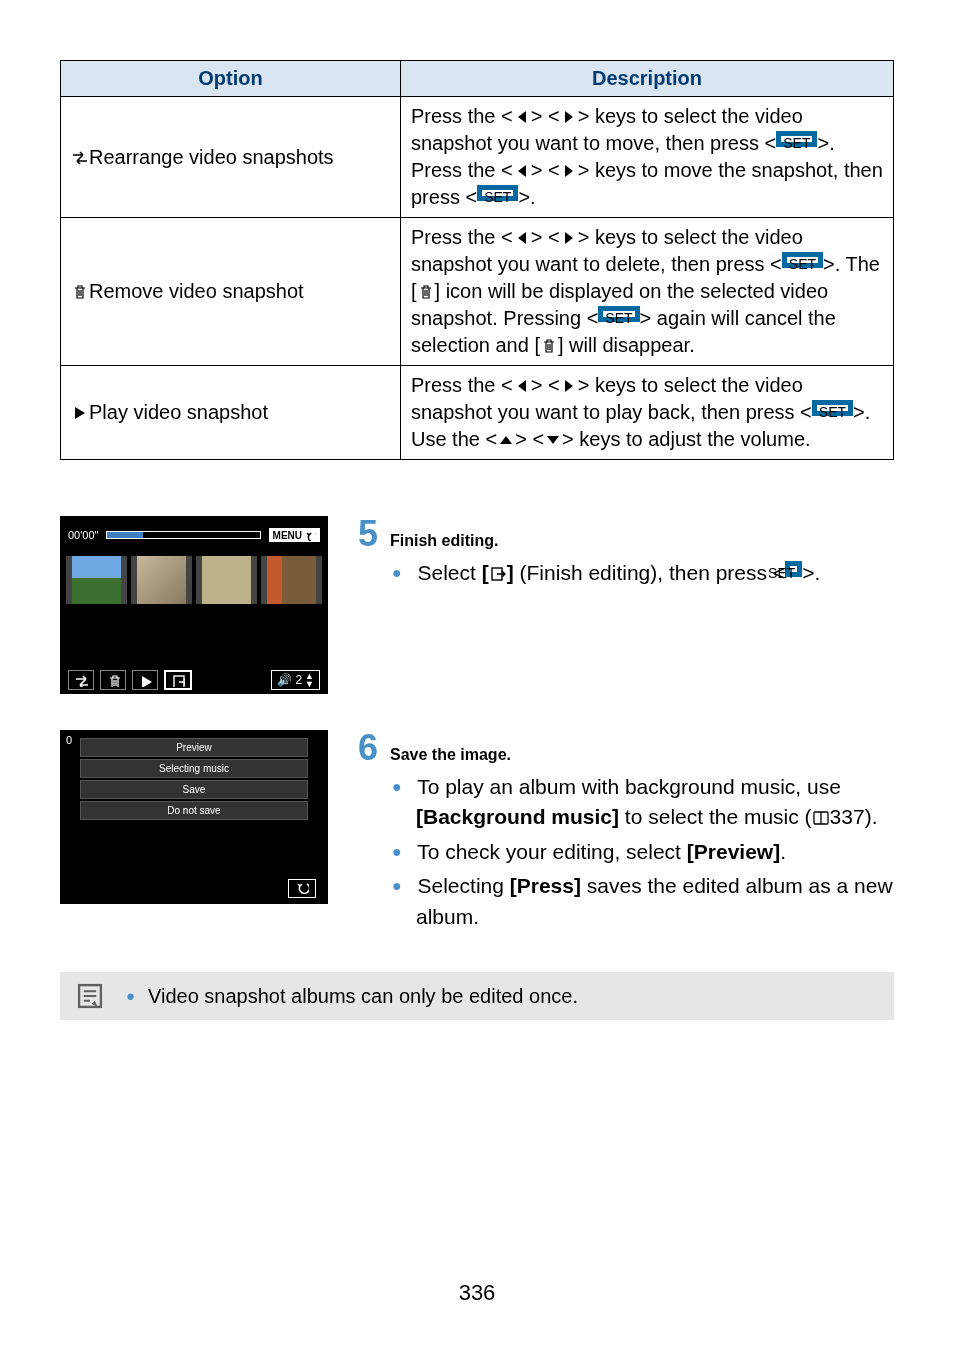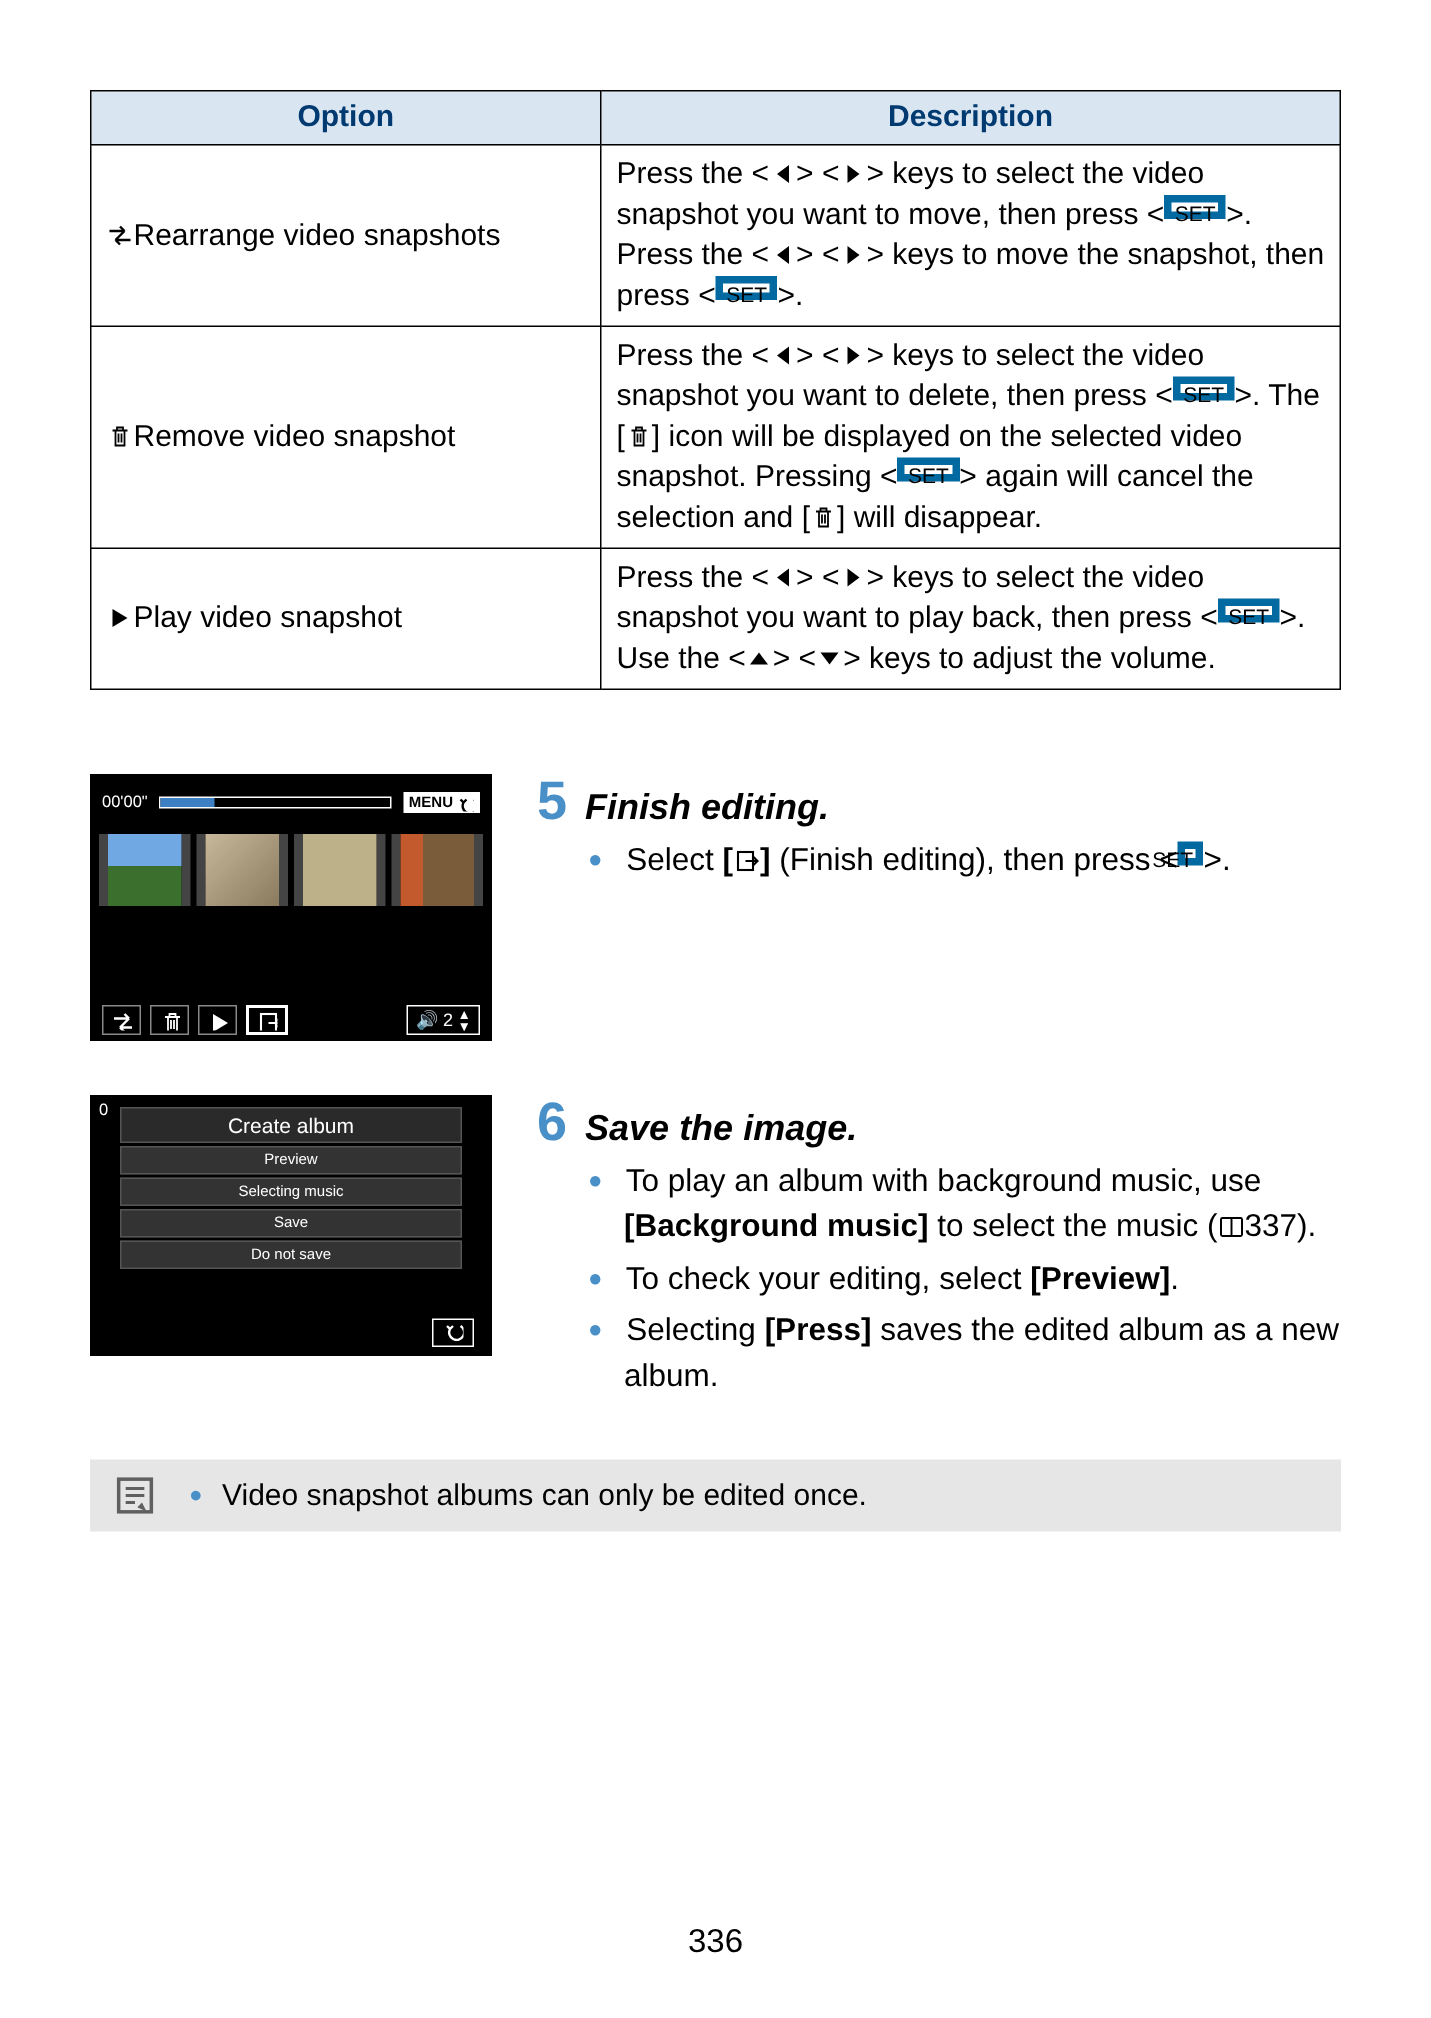--- a/index.html
+++ b/index.html
@@ -53,22 +53,21 @@
     .step-head { display: flex; align-items: baseline; gap: 12px; margin-bottom: 6px; }
     .stepnum {
       font-family: Arial, sans-serif;
       font-weight: 900;
       font-size: 36px;
       color: #4a90c8;
       line-height: 1;
     }
     .steptitle {
       font-weight: bold;
-      font-size: 24px;
-      font-style: italic;
+      font-size: 16px;
     }
     ul.bullets { list-style: none; padding-left: 34px; }
     ul.bullets li {
       position: relative;
       font-size: 21px;
       line-height: 1.45;
       margin-bottom: 4px;
       padding-left: 24px;
       text-indent: -24px;
     }
@@ -312,21 +311,20 @@
       </li>
     </ul>
   </div>
 </div>
 
 <div class="step-row">
   <div class="thumb-col">
     <div class="shot shot2">
       <span style="position:absolute;top:4px;left:6px;font-size:11px">0</span>
       <div class="menu-panel">
-        <div class="menu-item title">Create album</div>
         <div class="menu-item">Preview</div>
         <div class="menu-item">Selecting music</div>
         <div class="menu-item">Save</div>
         <div class="menu-item">Do not save</div>
       </div>
       <div class="back">
         <svg width="14" height="14" style="color:#fff">
             <use href="#ic-return"></use>
           </svg>
       </div>

